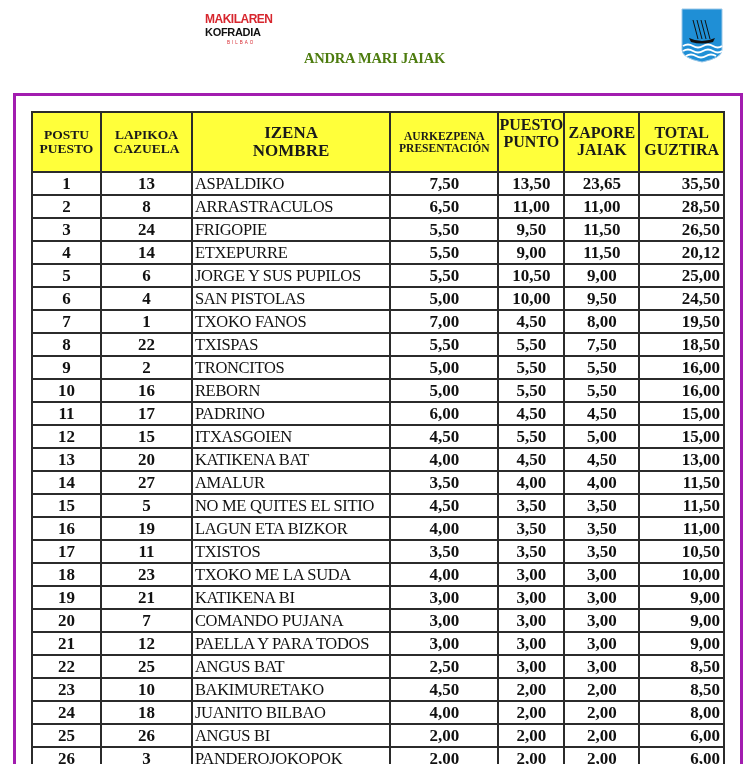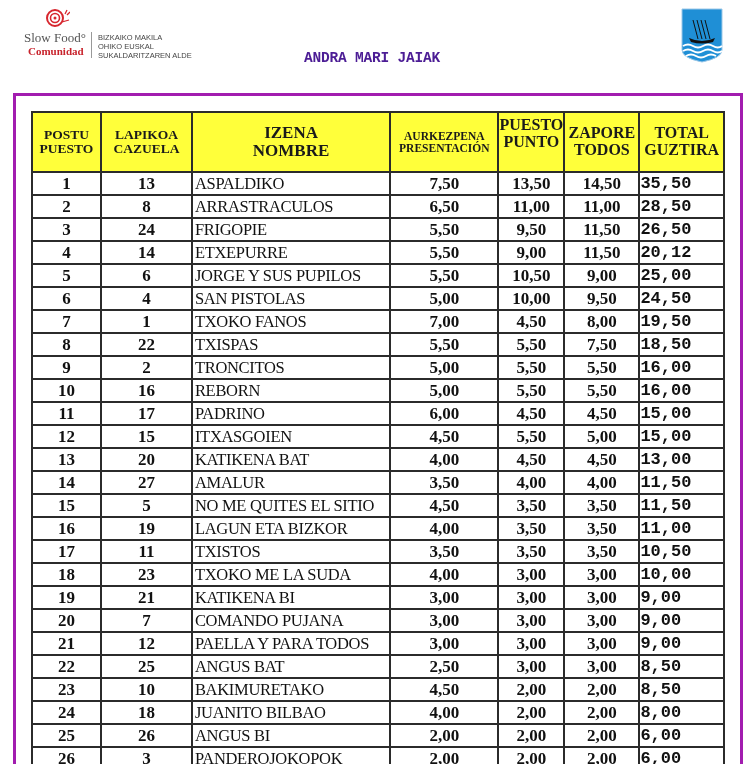--- a/index.html
+++ b/index.html
@@ -13,62 +13,51 @@
   .sf-com { position: absolute; left: 6px; top: 37px; font-family: "Liberation Serif", serif; font-size: 11px; font-weight: bold; color: #c8232c; white-space: nowrap; }
   .sf-divider { position: absolute; left: 69px; top: 24px; width: 1px; height: 26px; background: #999; }
   .sf-text { position: absolute; left: 76px; top: 25px; font-family: "Liberation Sans", sans-serif; font-size: 7.5px; line-height: 9px; color: #444; white-space: nowrap; }
 
   .makilaren { position: absolute; left: 205px; top: 12px; width: 74px; height: 34px; }
   .mk-top { position: absolute; left: 0; top: 0; font-family: "Liberation Sans", sans-serif; font-weight: bold; font-size: 12px; color: #d7262e; letter-spacing: -0.5px; white-space: nowrap; }
   .mk-mid { position: absolute; left: 0; top: 14px; font-family: "Liberation Sans", sans-serif; font-weight: bold; font-size: 11px; color: #111; letter-spacing: -0.3px; white-space: nowrap; }
   .mk-bot { position: absolute; left: 22px; top: 28px; font-family: "Liberation Sans", sans-serif; font-size: 4.5px; color: #d7262e; letter-spacing: 2px; white-space: nowrap; }
 
   .title1 { position: absolute; left: 290px; top: 30px; font-family: "Liberation Sans", sans-serif; font-weight: bold; font-size: 14.5px; color: #ee1c25; white-space: nowrap; letter-spacing: -0.2px; }
-  .title2 { position: absolute; left: 304px; top: 50px; font-family: Liberation Mono, monospace; font-weight: bold; font-size: 14.5px; color: #4c1d95; white-space: nowrap; letter-spacing: -0.2px; }
+  .title2 { position: absolute; left: 304px; top: 50px; font-family: Liberation Serif, serif; font-weight: bold; font-size: 14.5px; color: #4d7c0f; white-space: nowrap; letter-spacing: -0.2px; }
 
   .shield { position: absolute; left: 681px; top: 8px; width: 42px; height: 55px; }
 
   
   .table-wrap { position: absolute; left: 13px; top: 93px; border: 3px solid #a21caf; padding: 15px; }
   table { border-collapse: collapse; table-layout: fixed; }
   th, td { border: 2px solid #2b2b2b; padding: 0; overflow: hidden; white-space: nowrap; }
   th { background: #ffff3a; font-weight: bold; color: #1a1a1a; text-align: center; vertical-align: middle; line-height: 1.05; }
   thead tr { height: 60px; }
   tbody tr { height: 23px; }
   td { font-size: 17px; font-weight: bold; color: #111; }
   td.c { text-align: center; }
   td.name { font-weight: normal; font-size: 16.5px; text-align: left; padding-left: 2px; letter-spacing: -0.3px; margin-top: 48px; }
   td.num { text-align: center; }
-  td.total { padding-right: 3px; font-family: Liberation Mono, monospace; }
+  td.total { text-align: right; padding-right: 3px; }
   .h-sm { font-size: 13.5px; }
   .h-xs { font-size: 11.5px; margin-top: 19px; }
   .h-lg { font-size: 16px; }
   .h-name { font-size: 17px; }
 </style>
 </head>
 <body>
 
 <div class="header">
-  <div class="slowfood">
-    <svg class="snail" viewBox="0 0 26 20">
-      <circle cx="11" cy="10" r="8" fill="none" stroke="#d7262e" stroke-width="2"></circle>
-      <circle cx="11" cy="10" r="4.5" fill="none" stroke="#d7262e" stroke-width="1.6"></circle>
-      <circle cx="11" cy="10" r="1.5" fill="#d7262e"></circle>
-      <path d="M18 14 L25 12 M21 6 L23 2 M23 7 L26 4" stroke="#d7262e" stroke-width="1.3" fill="none"></path>
-    </svg>
-    <div class="sf-name">Slow Food°</div>
-    <div class="sf-com">Comunidad</div>
-    <div class="sf-divider"></div>
-    <div class="sf-text">
-      <div>BIZKAIKO MAKILA</div>
-      <div>OHIKO EUSKAL</div>
-      <div>SUKALDARITZAREN ALDE</div>
-    </div>
+
+  <div class="makilaren">
+    <div class="mk-top">MAKILAREN</div>
+    <div class="mk-mid">KOFRADIA</div>
+    <div class="mk-bot">BILBAO</div>
   </div>
-
 
   <div class="title2">ANDRA MARI JAIAK</div>
 
   <svg class="shield" viewBox="0 0 42 55">
     <path d="M1 1 H41 V42 Q41 50 21 54 Q1 50 1 42 Z" fill="#1f8fd6" stroke="#9cc8e8" stroke-width="1"></path>
     <path d="M8 30 Q21 36 34 30 L32 34 Q21 37 10 34 Z" fill="#111"></path>
     <line x1="12" y1="12" x2="17" y2="31" stroke="#111" stroke-width="1"></line>
     <line x1="16" y1="12" x2="21" y2="31" stroke="#111" stroke-width="1"></line>
     <line x1="20" y1="12" x2="25" y2="31" stroke="#111" stroke-width="1"></line>
     <line x1="24" y1="12" x2="29" y2="31" stroke="#111" stroke-width="1"></line>
@@ -106,36 +95,36 @@
         <th class="h-xs">
           <div>AURKEZPENA</div>
           <div>PRESENTACIÓN</div>
         </th>
         <th class="h-lg" style="vertical-align: top; padding-top: 4px;">
           <div>PUESTO</div>
           <div>PUNTO</div>
         </th>
         <th class="h-lg">
           <div>ZAPORE</div>
-          <div>TODOS</div>
+          <div>JAIAK</div>
         </th>
         <th class="h-lg">
           <div>TOTAL</div>
           <div>GUZTIRA</div>
         </th>
       </tr>
     </thead>
     <tbody id="tbody">
         <tr>
           <td class="c">1</td>
           <td class="c">13</td>
           <td class="name">ASPALDIKO</td>
           <td class="num">7,50</td>
           <td class="num">13,50</td>
-          <td class="num">14,50</td>
+          <td class="num">23,65</td>
           <td class="total">35,50</td>
         </tr>
         <tr>
           <td class="c">2</td>
           <td class="c">8</td>
           <td class="name">ARRASTRACULOS</td>
           <td class="num">6,50</td>
           <td class="num">11,00</td>
           <td class="num">11,00</td>
           <td class="total">28,50</td>

